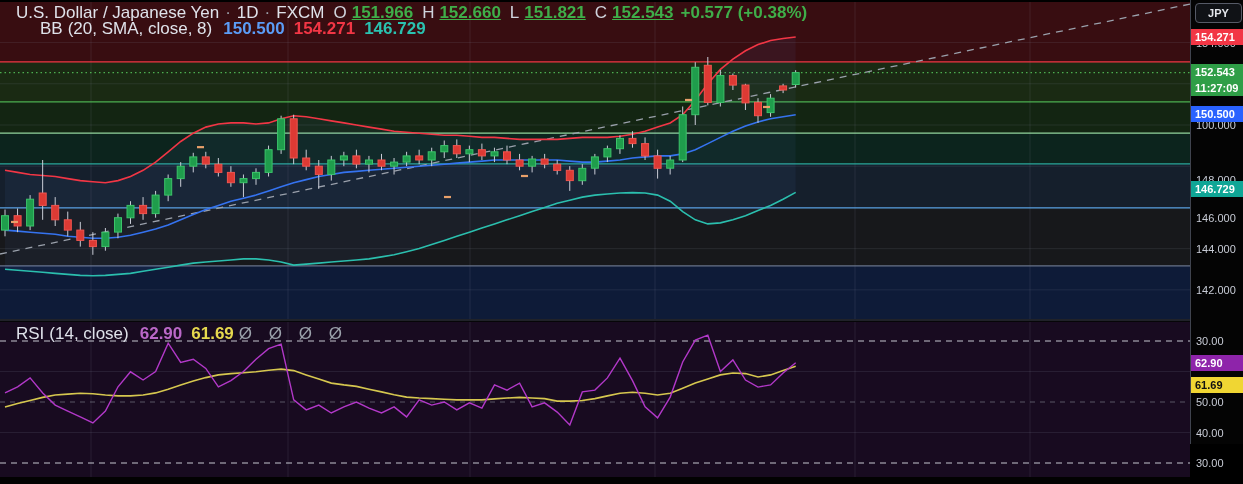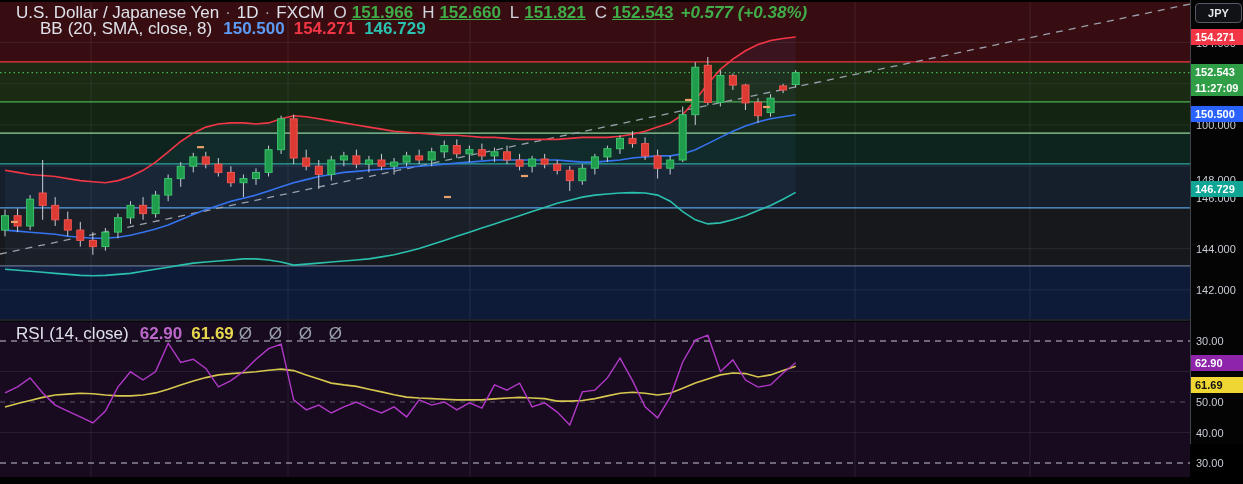--- a/index.html
+++ b/index.html
@@ -8,21 +8,21 @@
   #chart-svg{position:absolute;left:0;top:0;}
   
   .legend{position:absolute;left:16px;display:flex;align-items:center;gap:5px;
           font-size:17px;color:#dfe2ea;white-space:nowrap;z-index:5;cursor:default;}
   .lg1{top:3px;}
   .lg2{top:19px;padding-left:24px;}
   .lgr{top:324px;text-align:center;}
   .sep{color:#9aa0aa;margin:0 1px;}
   .ohlc-l{color:#cfd3dc;margin-left:4px;}
   .val-g{color:#3fae49;font-weight:bold;text-decoration:underline;}
-  .chg{color:#3fae49;font-weight:bold;margin-left:2px;font-style:italic;}
+  .chg{color:#3fae49;font-weight:bold;margin-left:2px;}
   .bb-basis{color:#5b9cf6;font-weight:bold;margin-left:6px;}
   .bb-upper{color:#f23645;font-weight:bold;margin-left:4px;}
   .bb-lower{color:#2ac2b0;font-weight:bold;margin-left:4px;}
   .rsi-val{color:#ba68c8;font-weight:bold;margin-left:6px;}
   .rsi-ma{color:#e6d84e;font-weight:bold;margin-left:4px;}
   .rsi-x{color:#9aa0aa;letter-spacing:6px;}
   
   #axis{position:absolute;left:1190px;top:0;width:53px;height:444px;background:#040404;
         border-left:1px solid #3f434e;z-index:4;cursor:ns-resize;}
   .tick{position:absolute;left:5px;font-size:11px;color:#c8ccd6;z-index:1;line-height:13px;}
@@ -268,21 +268,21 @@
     <span class="rsi-x">Ø  Ø  Ø  Ø</span>
   </div>
 
   <div id="axis">
     <div id="jpy-btn">JPY</div>
     <div id="tick-holder">
         <div class="tick" style="top:37px">154.000</div>
         <div class="tick" style="top:78px">152.000</div>
         <div class="tick" style="top:119px">100.000</div>
         <div class="tick" style="top:174px">148.000</div>
-        <div class="tick" style="top:192px">146.000</div>
+        <div class="tick" style="top:212px">146.000</div>
         <div class="tick" style="top:243px">144.000</div>
         <div class="tick" style="top:284px">142.000</div>
         <div class="tick" style="top:335px">30.00</div>
         <div class="tick" style="top:396px">50.00</div>
         <div class="tick" style="top:427px">40.00</div>
         <div class="tick" style="top:457px">30.00</div>
       </div>
     <div class="badge" id="b-upper">154.271</div>
     <div class="badge" id="b-last">
       <div>152.543</div>

